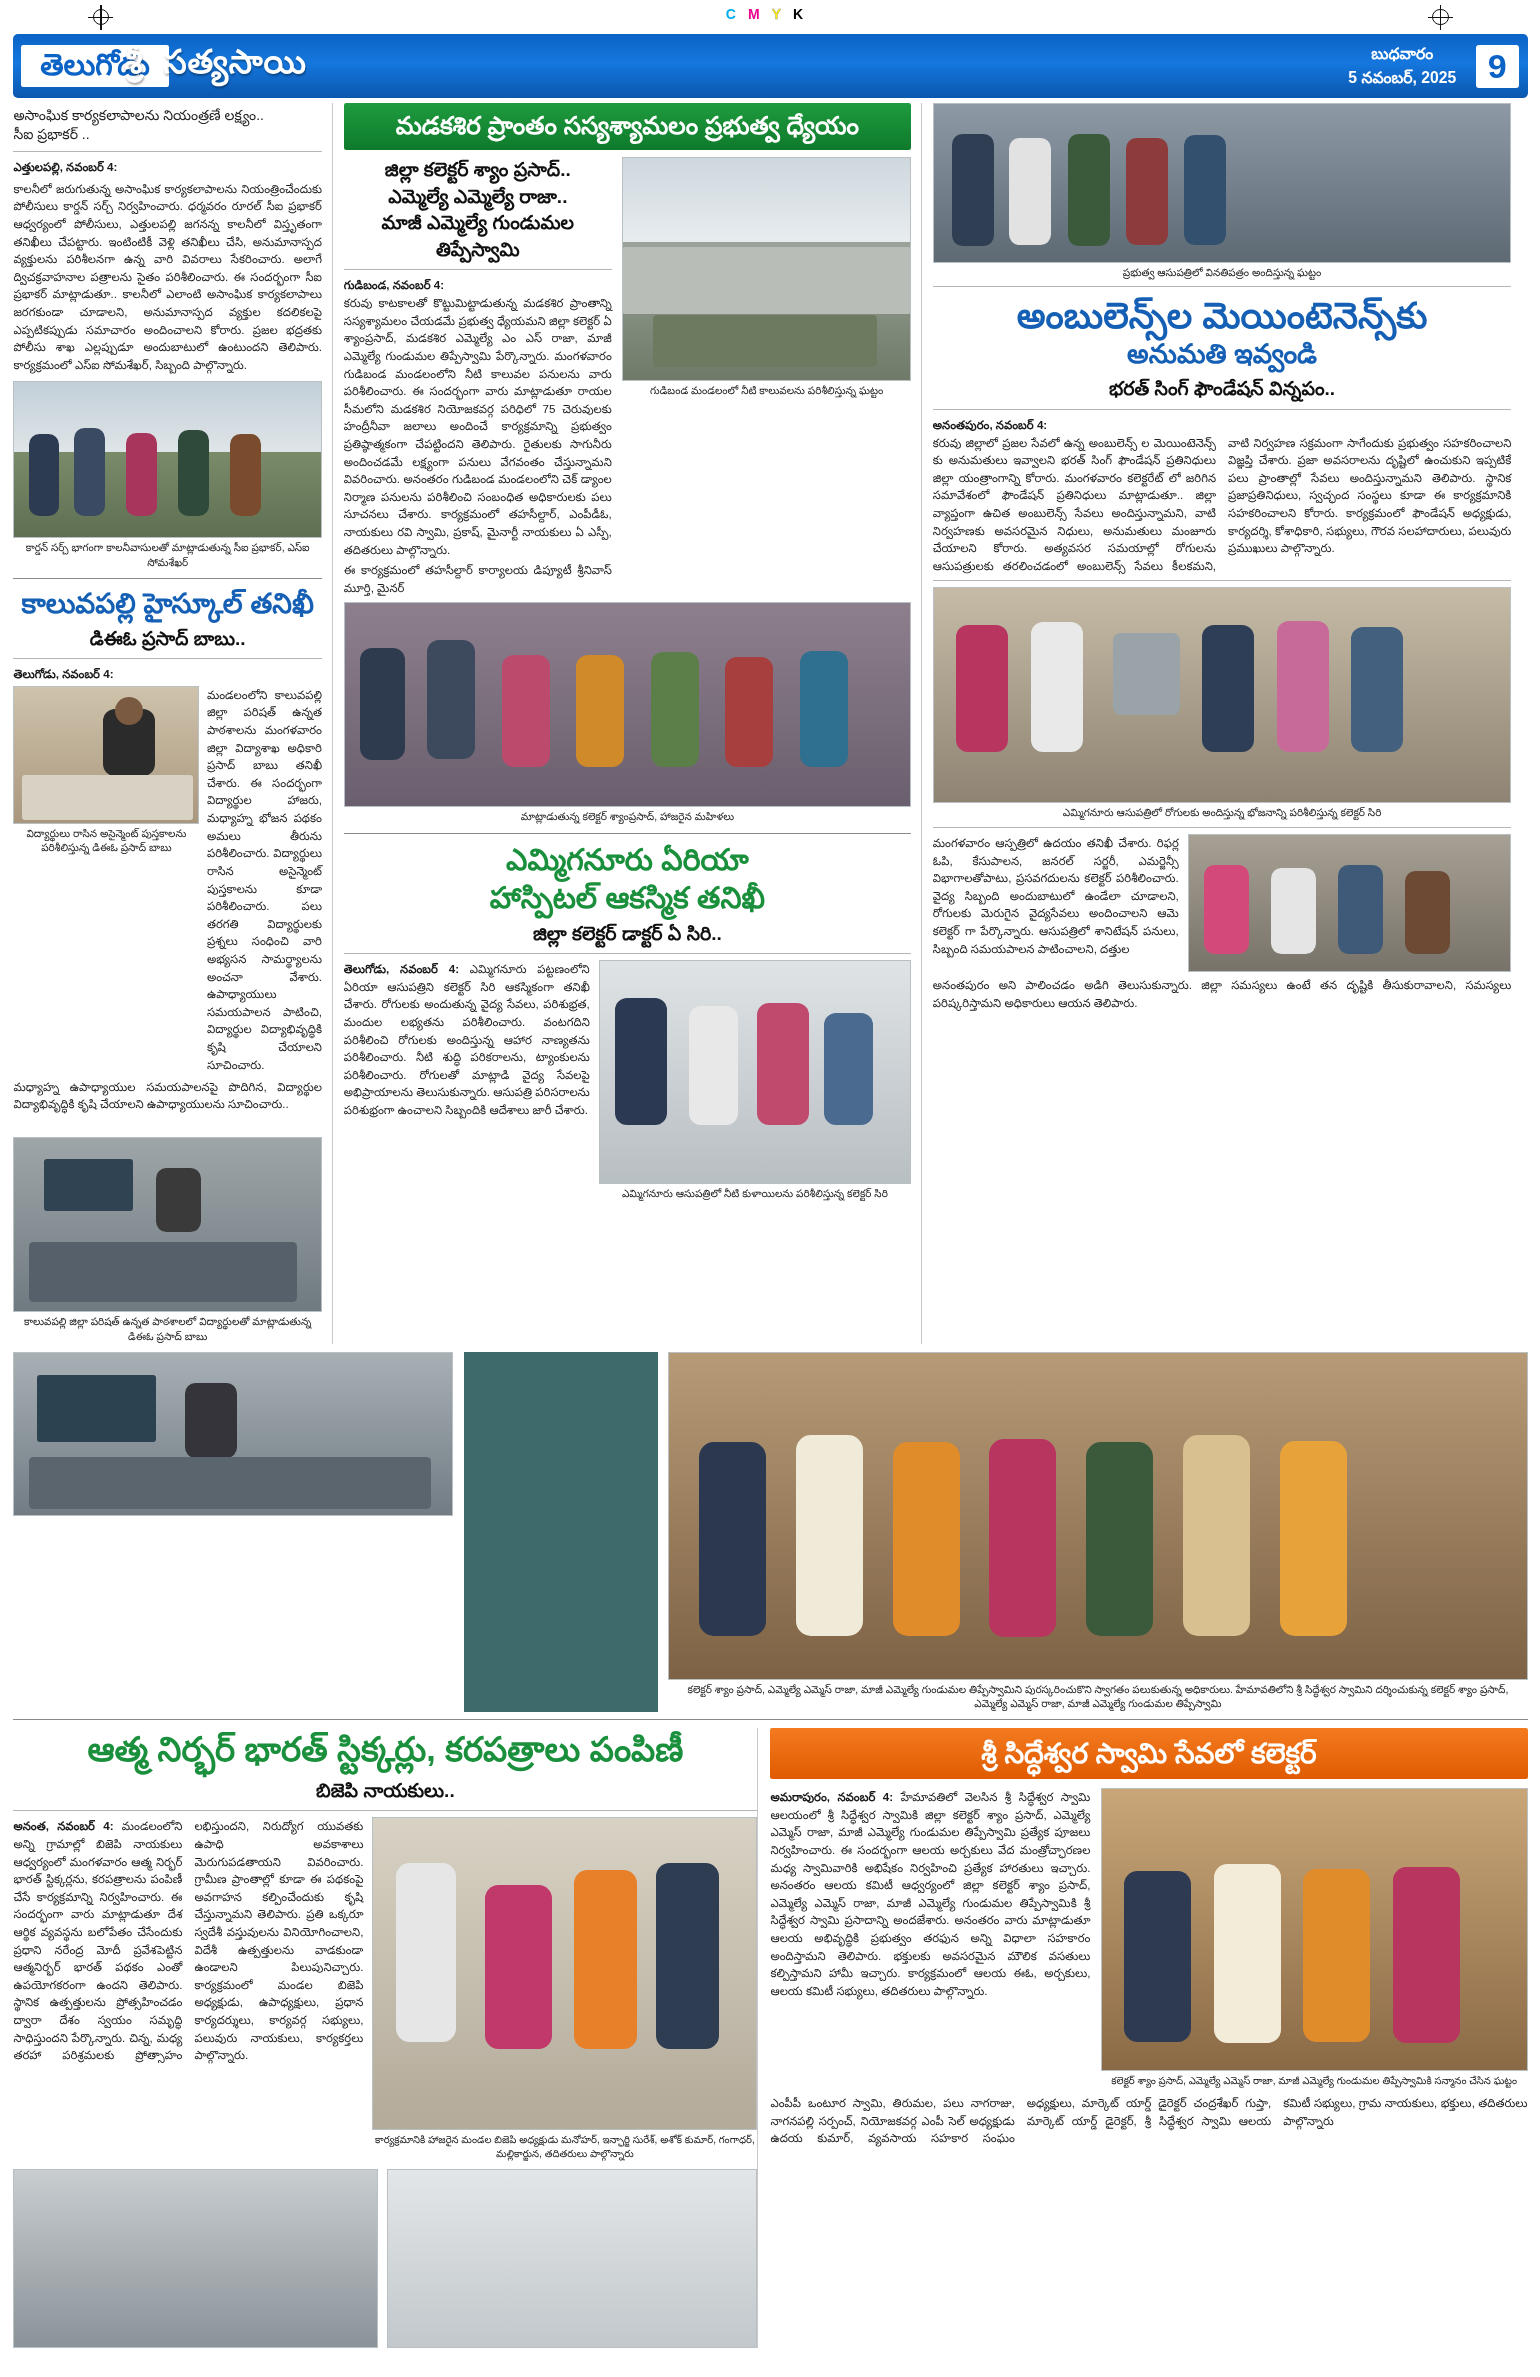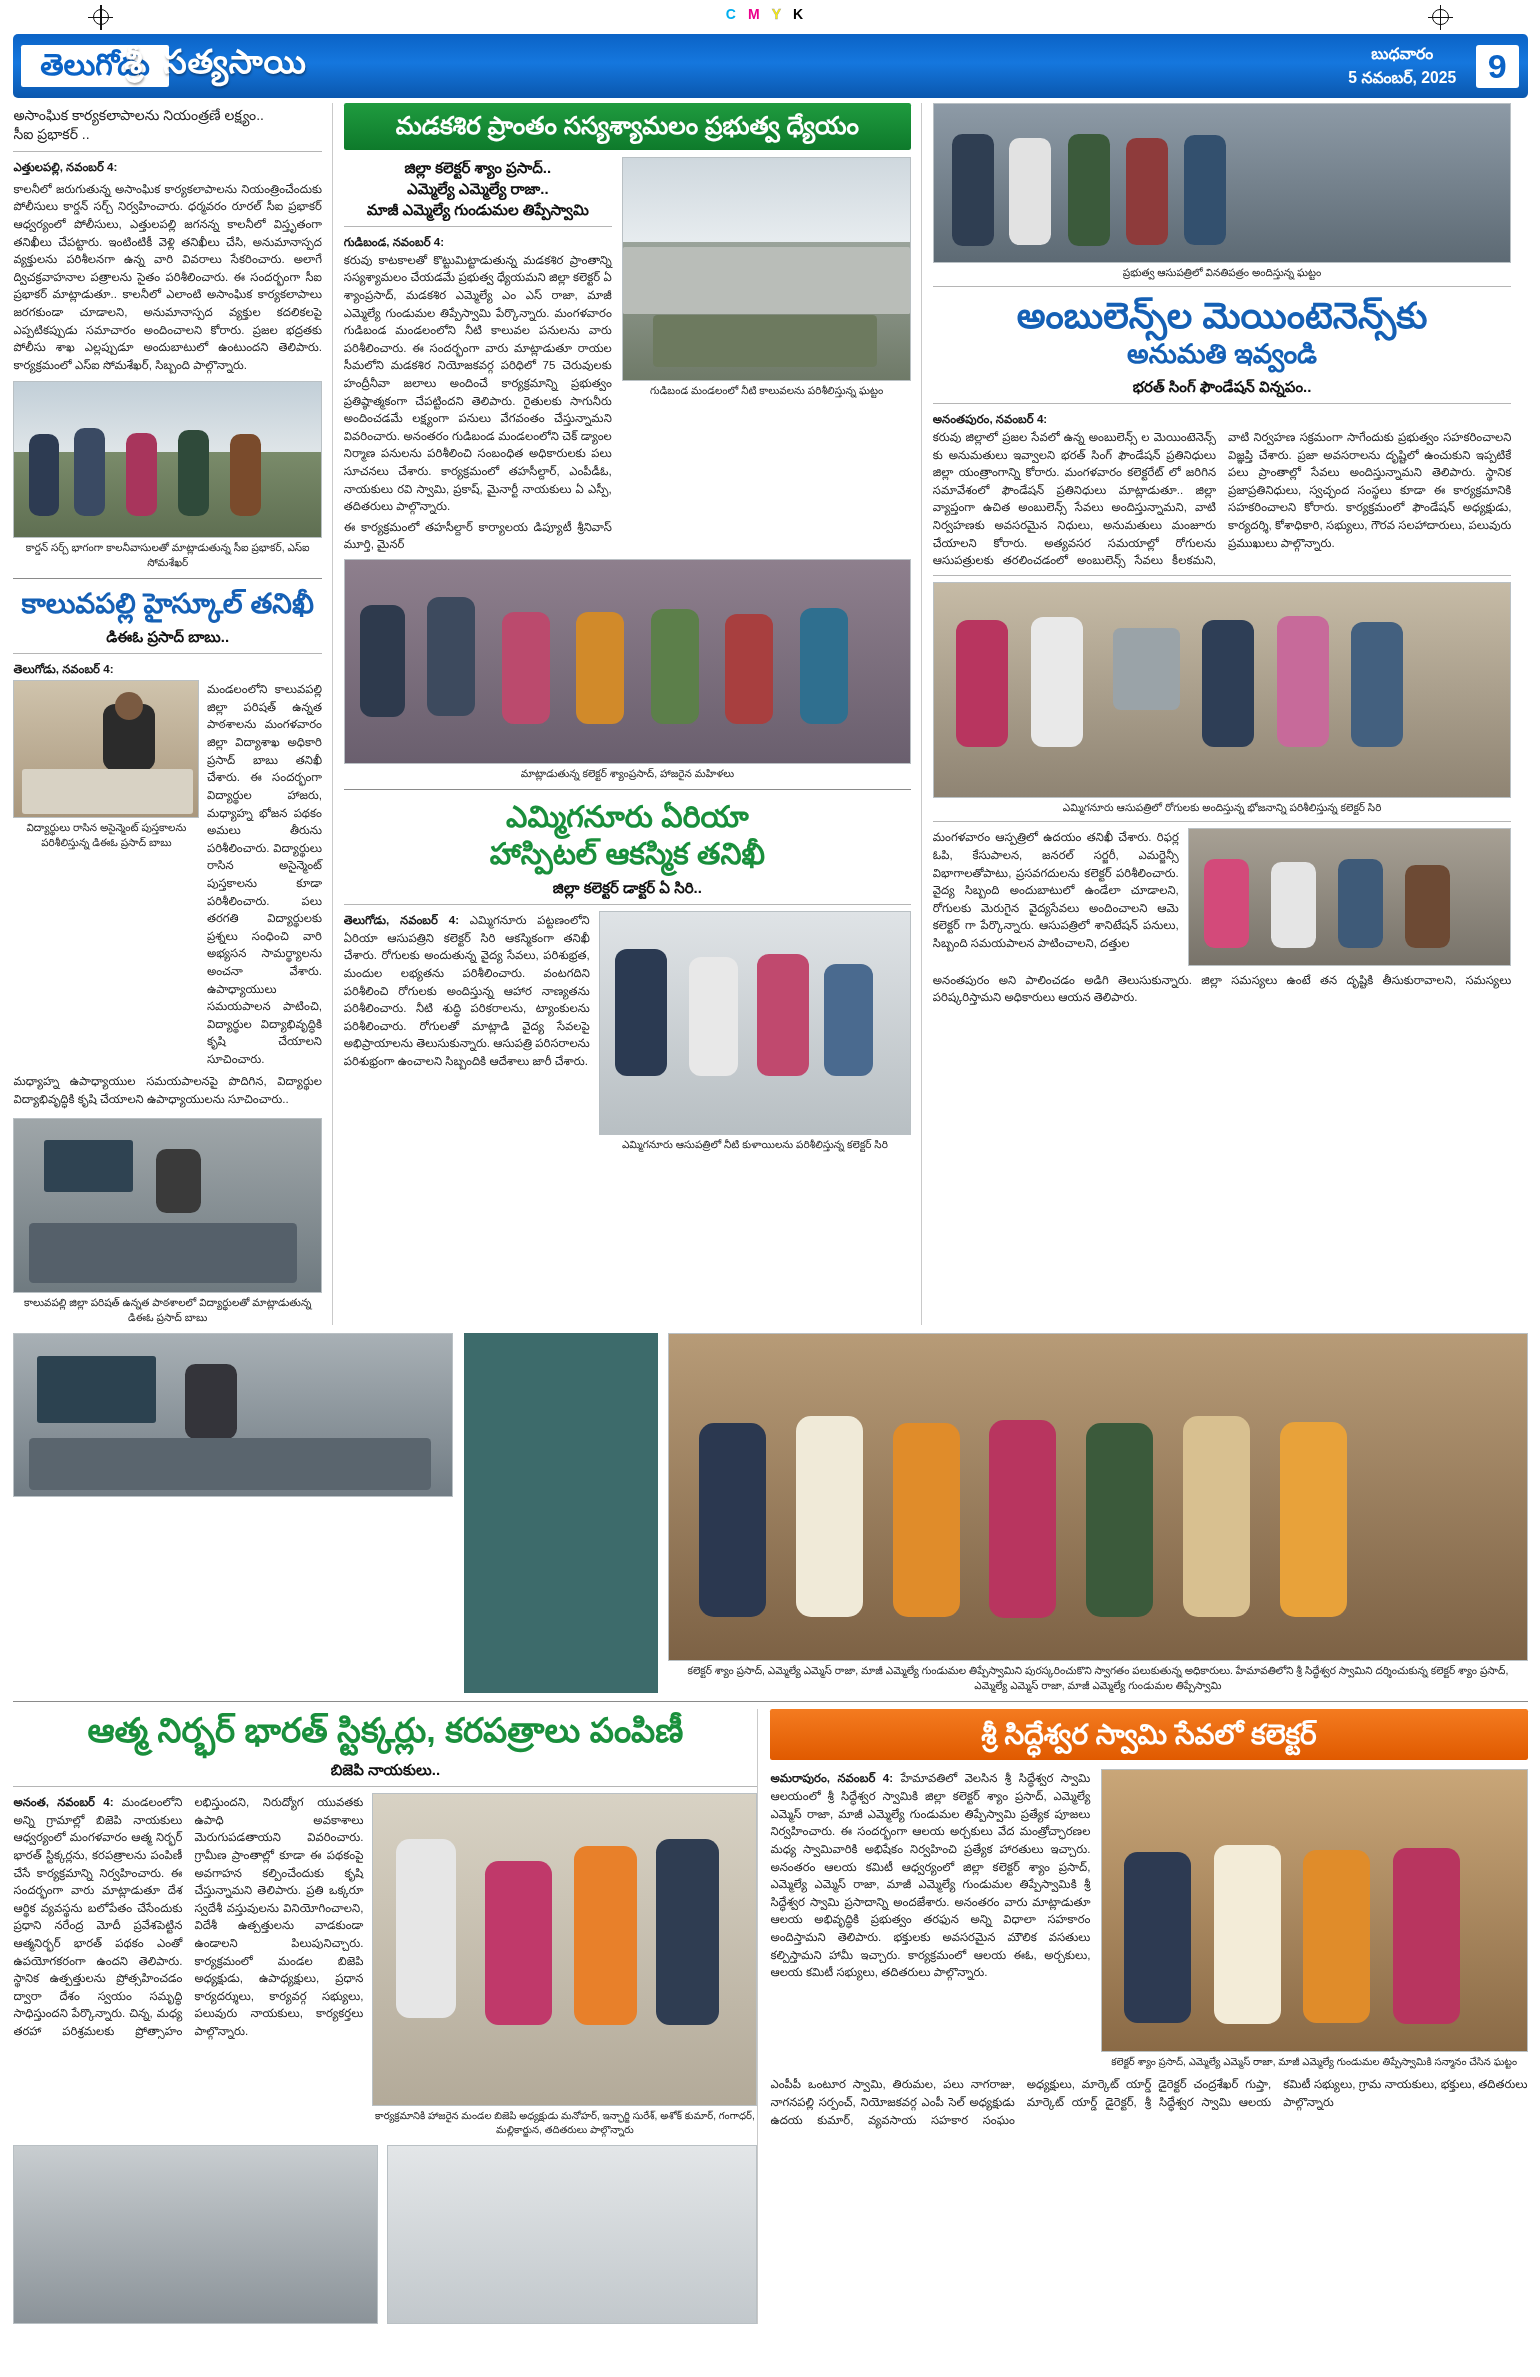--- a/index.html
+++ b/index.html
@@ -92,21 +92,21 @@
   .hr { border:0; border-top: 0.7px solid #b5b5b5; margin: 6px 0; }
   .hr2 { border:0; border-top: 1.5px solid #8a8a8a; margin: 7.5px 0; }
 
   .headline {
     font-size: 22.4px; font-weight: bold; line-height: 1.25; color: #111;
   }
   .subhead {
     font-size: 14px; line-height: 1.4; color: #222; font-weight: normal;
   }
   .kicker {
-    font-size: 15px; font-weight: bold; text-align: center; line-height:1.4;
+    font-size: 19px; font-weight: bold; text-align: center; line-height:1.4;
   }
   .body-text {
     font-size: 11.6px; line-height: 1.52; text-align: justify; color: #1a1a1a;
   }
   .dateline { font-weight: bold; }
   .caption {
     font-size: 10.4px; line-height: 1.4; text-align: center; color: #1a1a1a;
     padding: 3px 1.5px 0 1.5px;
   }
   .photo {
@@ -235,21 +235,21 @@
             <div class="blob" style="left:101px;top:10.4px;width:28px;height:28px;background:#7a5a41;border-radius:50%"></div>
             <div class="blob" style="left:7.5px;top:88px;width:171px;height:45px;background:#d8d2c4;border-radius:3px"></div>
           </div>
           <div class="caption">విద్యార్థులు రాసిన అసైన్మెంట్ పుస్తకాలను పరిశీలిస్తున్న డిఈఓ ప్రసాద్ బాబు</div>
         </div>
         <div style="flex:1" class="body-text">మండలంలోని కాలువపల్లి జిల్లా పరిషత్ ఉన్నత పాఠశాలను మంగళవారం జిల్లా విద్యాశాఖ అధికారి ప్రసాద్ బాబు తనిఖీ చేశారు. ఈ సందర్భంగా విద్యార్థుల హాజరు, మధ్యాహ్న భోజన పథకం అమలు తీరును పరిశీలించారు. విద్యార్థులు రాసిన అసైన్మెంట్ పుస్తకాలను కూడా పరిశీలించారు. పలు తరగతి విద్యార్థులకు ప్రశ్నలు సంధించి వారి అభ్యసన సామర్థ్యాలను అంచనా వేశారు. ఉపాధ్యాయులు సమయపాలన పాటించి, విద్యార్థుల విద్యాభివృద్ధికి కృషి చేయాలని సూచించారు.</div>
       </div>
 
       <div class="body-text" style="margin-top:4.5px">మధ్యాహ్న ఉపాధ్యాయుల సమయపాలనపై పొదిగిన, విద్యార్థుల విద్యాభివృద్ధికి కృషి చేయాలని ఉపాధ్యాయులను సూచించారు..</div>
 
-      <div style="margin-top:11px">
+      <div style="margin-top:24px">
         <div class="photo ph-office" style="height:175px">
           <div style="position:absolute;inset:0;background:linear-gradient(#9fa6a9,#6f7a80)"></div>
           <div class="blob" style="left:30px;top:21px;width:89px;height:52px;background:#2f4352;border-radius:3px"></div>
           <div class="blob" style="left:142px;top:30px;width:45px;height:64px;background:#3a3a3a;border-radius:10.4px"></div>
           <div class="blob" style="left:15px;top:104px;width:268px;height:60px;background:#55606a;border-radius:4.5px"></div>
         </div>
         <div class="caption">కాలువపల్లి జిల్లా పరిషత్ ఉన్నత పాఠశాలలో విద్యార్థులతో మాట్లాడుతున్న డిఈఓ ప్రసాద్ బాబు</div>
       </div>
     </div>
 

